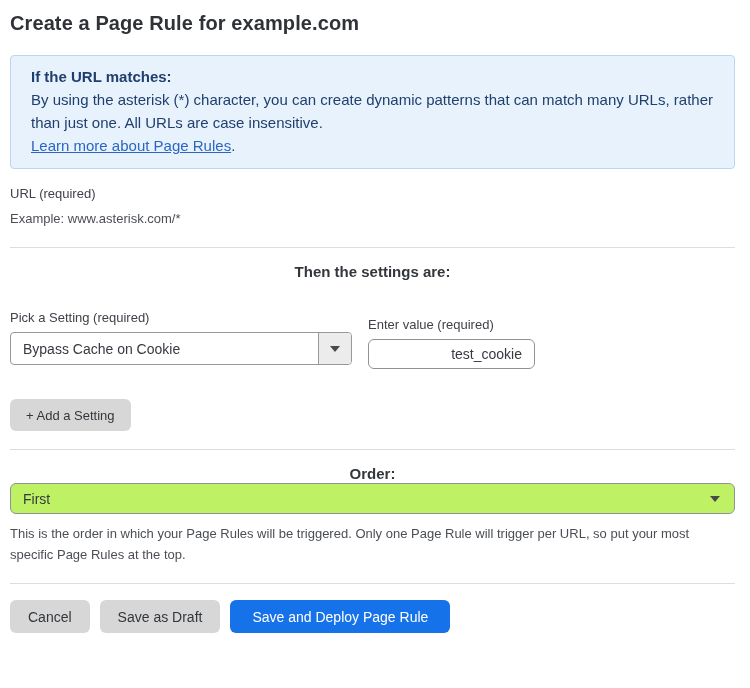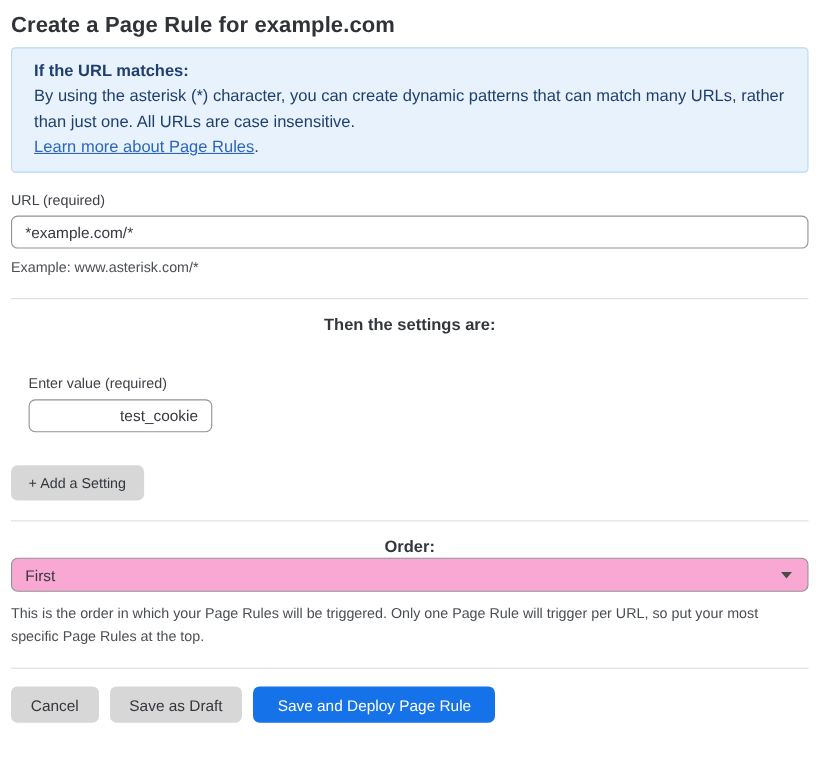--- a/index.html
+++ b/index.html
@@ -12,21 +12,21 @@
     overflow: hidden;
   }
   .container { padding: 0 15px 0 10px; width: 750px; }
 
   h1.page-title {
     font-size: 20px; font-weight: 700; color: #2f3237;
     margin: 12px 0 0 0; letter-spacing: 0.1px;
   }
 
   .info-box {
-    margin-top: 8px;
+    margin-top: 20px;
     background: #e8f2fc;
     border: 1px solid #b9d7f3;
     border-radius: 4px;
     padding: 9px 20px 11px 20px;
     color: #1f3f6e;
     font-size: 15px;
     line-height: 23px;
   }
   .info-heading { font-weight: 700; }
   .info-link { color: #2a66c2; text-decoration: underline; cursor: pointer; }
@@ -114,21 +114,21 @@
 
   .add-setting-btn { margin-top: 30px; font-size: 13px; height: 32px; padding: 0 16px; }
 
   .order-select {
     margin-top: 1px;
     width: 725px; height: 31px;
     border: 1px solid #909396;
     border-radius: 6px;
     display: flex; align-items: center; justify-content: space-between;
     padding: 0 14px 0 12px;
-    cursor: pointer; background: #f9a8d4;
+    cursor: pointer; background: #bef264;
   }
   .order-select .select-value { font-size: 14px; color: #36393f; }
   .order-helper { margin-top: 9px; width: 720px; }
 
   .footer-divider { margin-top: 15px; }
   .footer-buttons { display: flex; gap: 10px; margin-top: 16px; align-items: center; }
 
   .order-heading { margin-top: 14px; }
   .order-label { margin-top: 21px; margin-bottom: 8px; }
   .setting-label { margin-bottom: 7px; }
@@ -140,28 +140,36 @@
 
   <h1 class="page-title">Create a Page Rule for example.com</h1>
 
   <div class="info-box">
     <div class="info-heading">If the URL matches:</div>
     <div class="info-body">By using the asterisk (*) character, you can create dynamic patterns that can match many URLs, rather than just one. All URLs are case insensitive.</div>
     <div><a class="info-link">Learn more about Page Rules</a><span class="info-link-suffix">.</span></div>
   </div>
 
   <label class="field-label url-label">URL (required)</label>
-  <input class="text-input url-input" type="text" value="*example.com/*" style="">
   <div class="helper-text">Example: www.asterisk.com/*</div>
 
   <hr class="divider">
 
   <h2 class="section-heading">Then the settings are:</h2>
 
   <div class="settings-row">
+    <div class="settings-col-left">
+      <label class="field-label setting-label">Pick a Setting (required)</label>
+      <div class="select-box">
+        <span class="select-value">Bypass Cache on Cookie</span>
+        <span class="select-arrow-section">
+          <span class="triangle-down"></span>
+        </span>
+      </div>
+    </div>
     <div class="settings-col-right">
       <label class="field-label">Enter value (required)</label>
       <input class="text-input value-input" type="text" value="test_cookie" style="">
     </div>
   </div>
 
   <button class="btn btn-gray add-setting-btn">+ Add a Setting</button>
 
   <hr class="divider">
 

